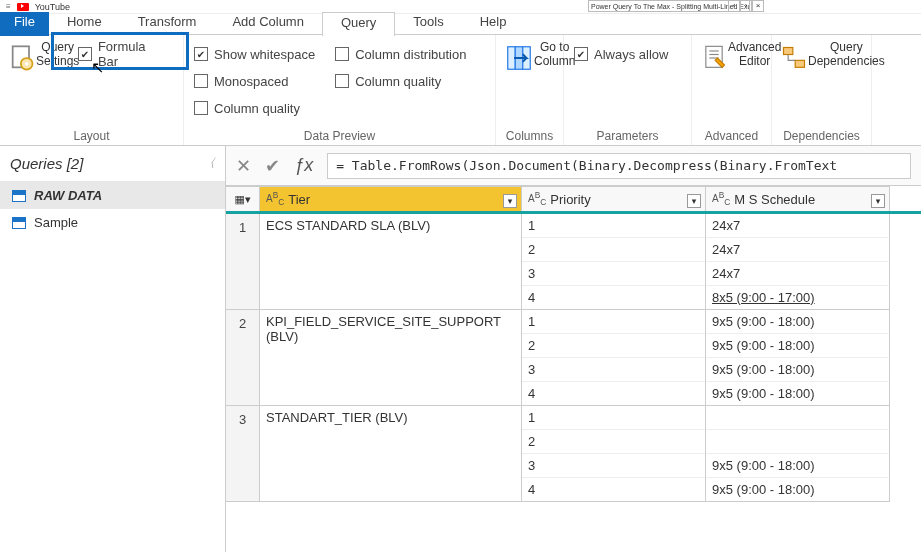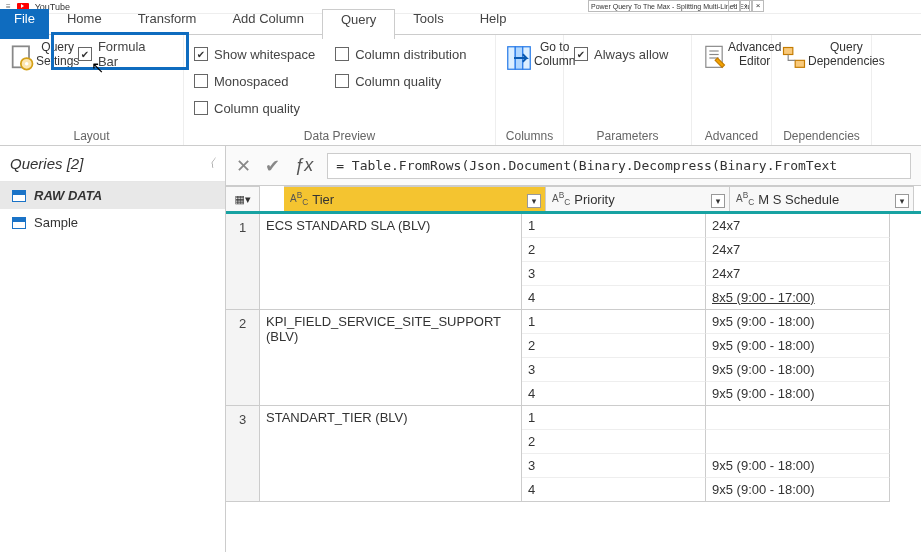--- a/index.html
+++ b/index.html
@@ -37,21 +37,21 @@
     height: 20px;
     display: flex;
     align-items: center;
     position: relative;
   }
   .tab {
     padding: 2px 18px;
     color: #444;
     font-size: 13px;
     cursor: pointer;
-    height: 30px;
+    height: 24px;
     line-height: 16px;
   }
   .tab.file { background: #0f6cbf; color: #fff; padding: 2px 14px; }
   .tab.active { border: 1px solid #ccc; border-bottom: none; background: #fff; }
 
   
   .ribbon {
     height: 112px;
     border-top: 1px solid #ccc;
     border-bottom: 1px solid #ccc;
@@ -328,21 +328,21 @@
       <span class="fx-btn">✕</span>
       <span class="fx-btn">✔</span>
       <span class="fx-label">ƒx</span>
       <div class="formula-input">= Table.FromRows(Json.Document(Binary.Decompress(Binary.FromText</div>
     </div>
 
     <div class="grid-header-row">
       <div class="hcell" style="width:34px; justify-content:center;">
         <span style="font-size:11px;">▦▾</span>
       </div>
-      <div id="colheaders" style="display:flex;margin-left:24px;">
+      <div id="colheaders" style="display:flex;">
           <div class="hcell colT sel">
             <span class="typ">A<sup>B</sup><sub>C</sub></span>
             <span>Tier</span>
             <span class="dd">▾</span>
           </div>
           <div class="hcell colP">
             <span class="typ">A<sup>B</sup><sub>C</sub></span>
             <span>Priority</span>
             <span class="dd">▾</span>
           </div>

